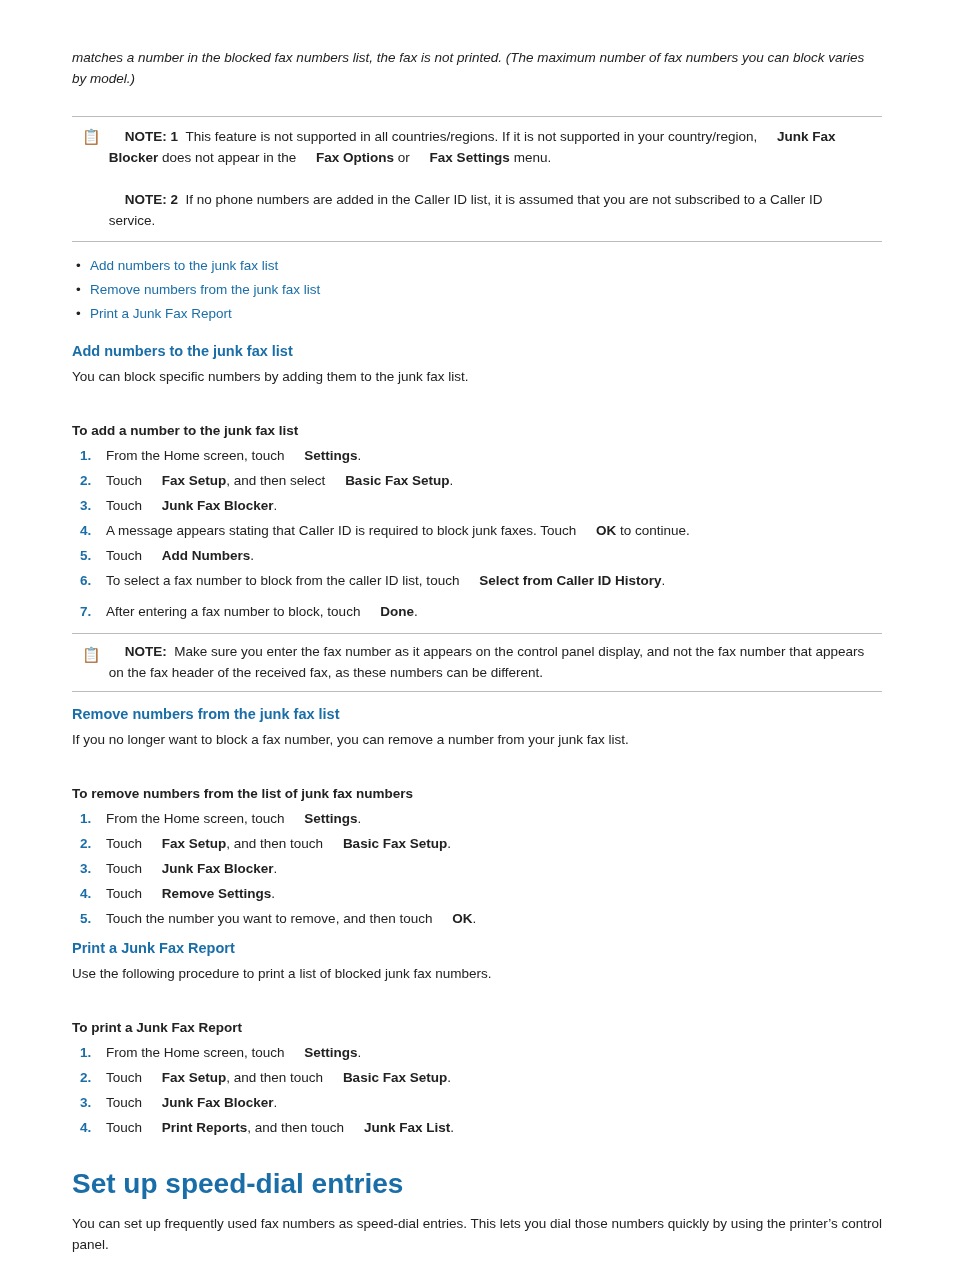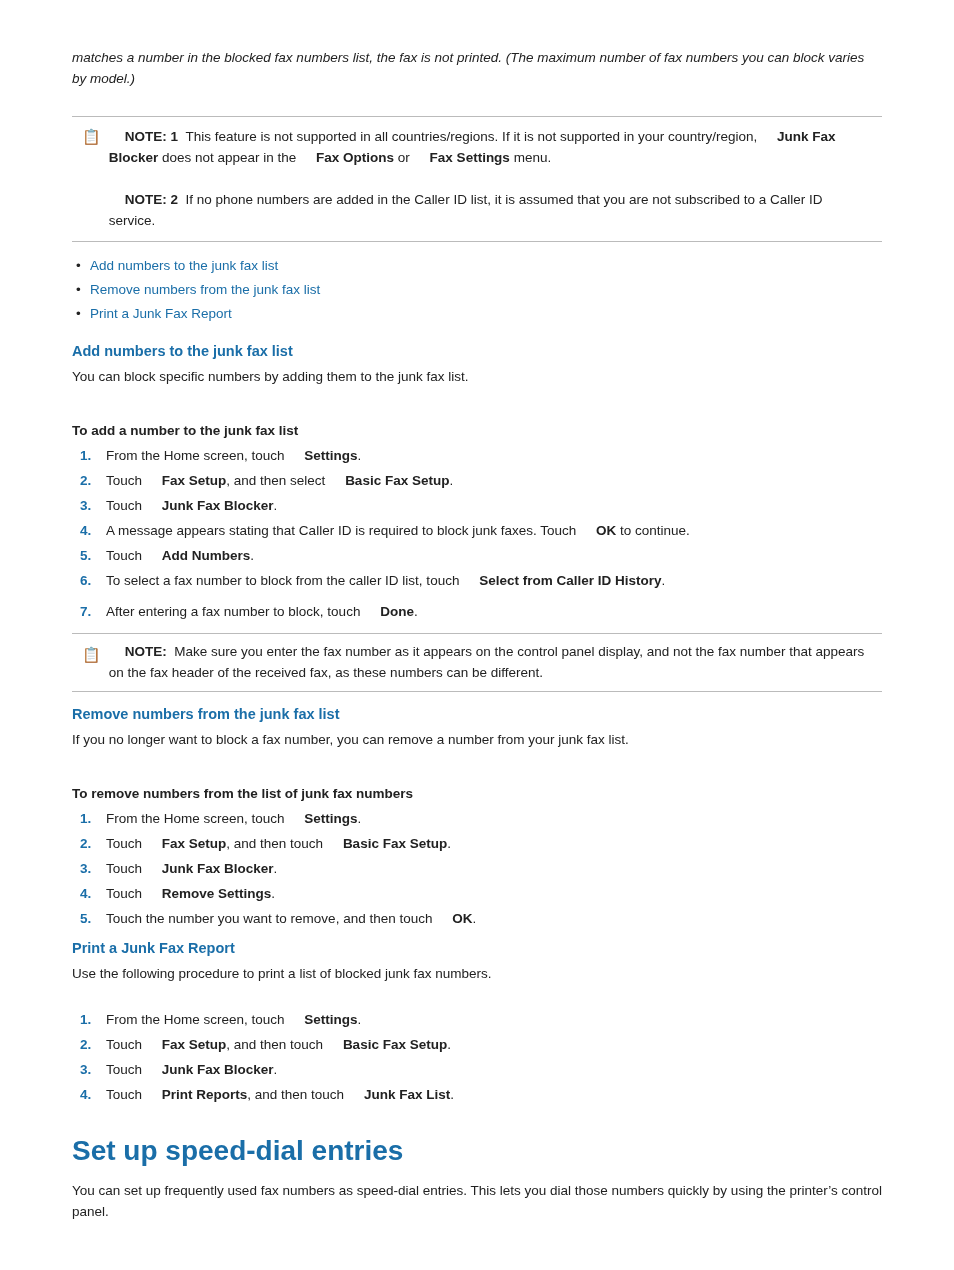--- a/index.html
+++ b/index.html
@@ -230,20 +230,21 @@
           <span class="num">5.</span>
           <span>Touch the number you want to remove, and then touch <b>OK</b>.</span>
         </li>
     </ol>
   </div>
 
   <div id="print">
     <div class="section-heading">Print a Junk Fax Report</div>
     <p class="section-body">Use the following procedure to print a list of blocked junk fax numbers.</p>
     <br>
+    <div class="subsection-heading">To print a Junk Fax Report</div>
     <ol class="ordered-list">
       <li>
           <span class="num">1.</span>
           <span>From the Home screen, touch <b>Settings</b>.</span>
         </li>
       <li>
           <span class="num">2.</span>
           <span>Touch <b>Fax Setup</b>, and then touch <b>Basic Fax Setup</b>.</span>
         </li>
       <li>

